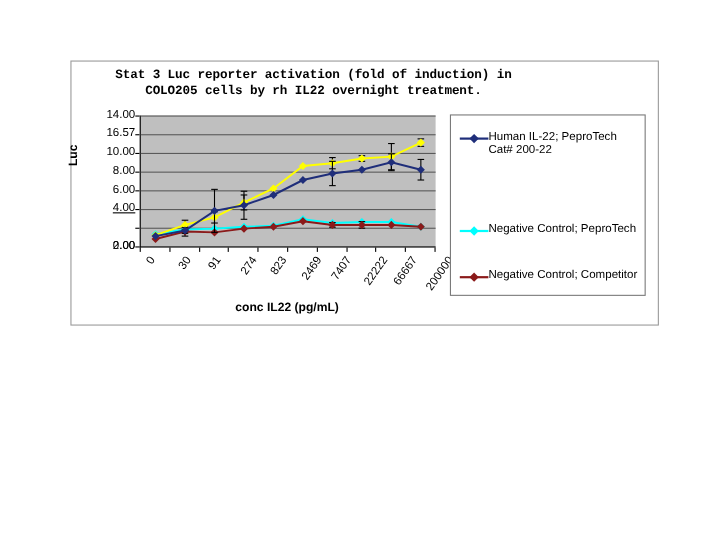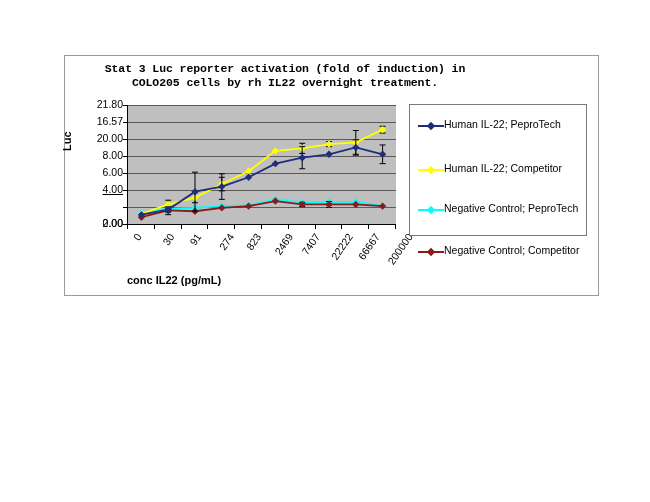--- a/index.html
+++ b/index.html
@@ -40,26 +40,26 @@
   }
   
   #xtick-wrap{position:absolute;left:62px;top:169px;width:268px;height:60px;}
   .xtickmark{position:absolute;top:0;width:1px;height:4px;background:#000;}
   .xtick{
     position:absolute;top:6px;font-size:10.5px;color:#000;
     transform:rotate(-55deg);transform-origin:right top;
     white-space:nowrap;text-align:right;
   }
   #x-axis-title{
-    position:absolute;left:62px;top:218px;width:268px;
+    position:absolute;left:62px;top:218px;width:268px;text-align:center;
     font-size:11px;font-weight:bold;color:#000;
   }
   
   #legend{
-    position:absolute;left:344px;top:48px;width:178px;height:132px;
+    position:absolute;left:344px;top:48px;width:178px;height:165px;
     border:1px solid #7a7a7a;background:#ffffff;box-sizing:border-box;
   }
   .legend-item{position:absolute;left:8px;width:166px;display:flex;align-items:flex-start;}
   .legend-swatch{width:26px;height:12px;flex:0 0 26px;position:relative;margin-top:1px;}
   .legend-swatch i{position:absolute;left:0;top:5px;width:26px;height:2px;display:block;}
   .legend-swatch b{
     position:absolute;left:10px;top:3px;width:6px;height:6px;
     transform:rotate(45deg);display:block;
   }
   .legend-text{font-size:10.5px;color:#000;line-height:11.5px;}
@@ -79,25 +79,25 @@
       <div class="ytick" style="top: 119px;">0.00</div>
       <div class="ytickmark" style="top: 119px;"></div>
       <div class="ytick" style="top: 102px; margin-top: 17px;">2.00</div>
       <div class="ytickmark" style="top: 102px;"></div>
       <div class="ytick" style="top: 85px; text-decoration: underline;">4.00</div>
       <div class="ytickmark" style="top: 85px;"></div>
       <div class="ytick" style="top: 68px; text-align: right;">6.00</div>
       <div class="ytickmark" style="top: 68px;"></div>
       <div class="ytick" style="top: 51px;">8.00</div>
       <div class="ytickmark" style="top: 51px;"></div>
-      <div class="ytick" style="top: 34px;">20.00</div>
+      <div class="ytick" style="top: 34px;">10.00</div>
       <div class="ytickmark" style="top: 34px;"></div>
       <div class="ytick" style="top: 17px;">16.57</div>
       <div class="ytickmark" style="top: 17px;"></div>
-      <div class="ytick" style="top: 0px;">21.80</div>
+      <div class="ytick" style="top: 0px;">14.00</div>
       <div class="ytickmark" style="top: 0px;"></div>
     </div>
 
   <div id="plot-area">
       <div class="gridline" style="top: 0px;"></div>
       <div class="gridline" style="top: 17px;"></div>
       <div class="gridline" style="top: 34px;"></div>
       <div class="gridline" style="top: 51px;"></div>
       <div class="gridline" style="top: 68px;"></div>
       <div class="gridline" style="top: 85px;"></div>
@@ -232,29 +232,21 @@
   <div id="x-axis-title">conc IL22 (pg/mL)</div>
 
   <div id="legend">
       <div class="legend-item" style="top: 14px;">
         <div class="legend-swatch">
           <i style="background: rgb(31, 46, 122);"></i>
           <b style="background: rgb(31, 46, 122);"></b>
         </div>
         <div class="legend-text">
           <div>Human IL-22; PeproTech</div>
-        </div>
-      </div>
-      <div class="legend-item" style="top: 58px;">
-        <div class="legend-swatch">
-          <i style="background: rgb(255, 255, 0);"></i>
-          <b style="background: rgb(255, 255, 0);"></b>
-        </div>
-        <div class="legend-text">
-          <div>Human IL-22; Competitor</div>
+          <div>Cat# 200-22</div>
         </div>
       </div>
       <div class="legend-item" style="top: 98px;">
         <div class="legend-swatch">
           <i style="background: rgb(0, 255, 255);"></i>
           <b style="background: rgb(0, 255, 255);"></b>
         </div>
         <div class="legend-text">
           <div>Negative Control; PeproTech</div>
         </div>

